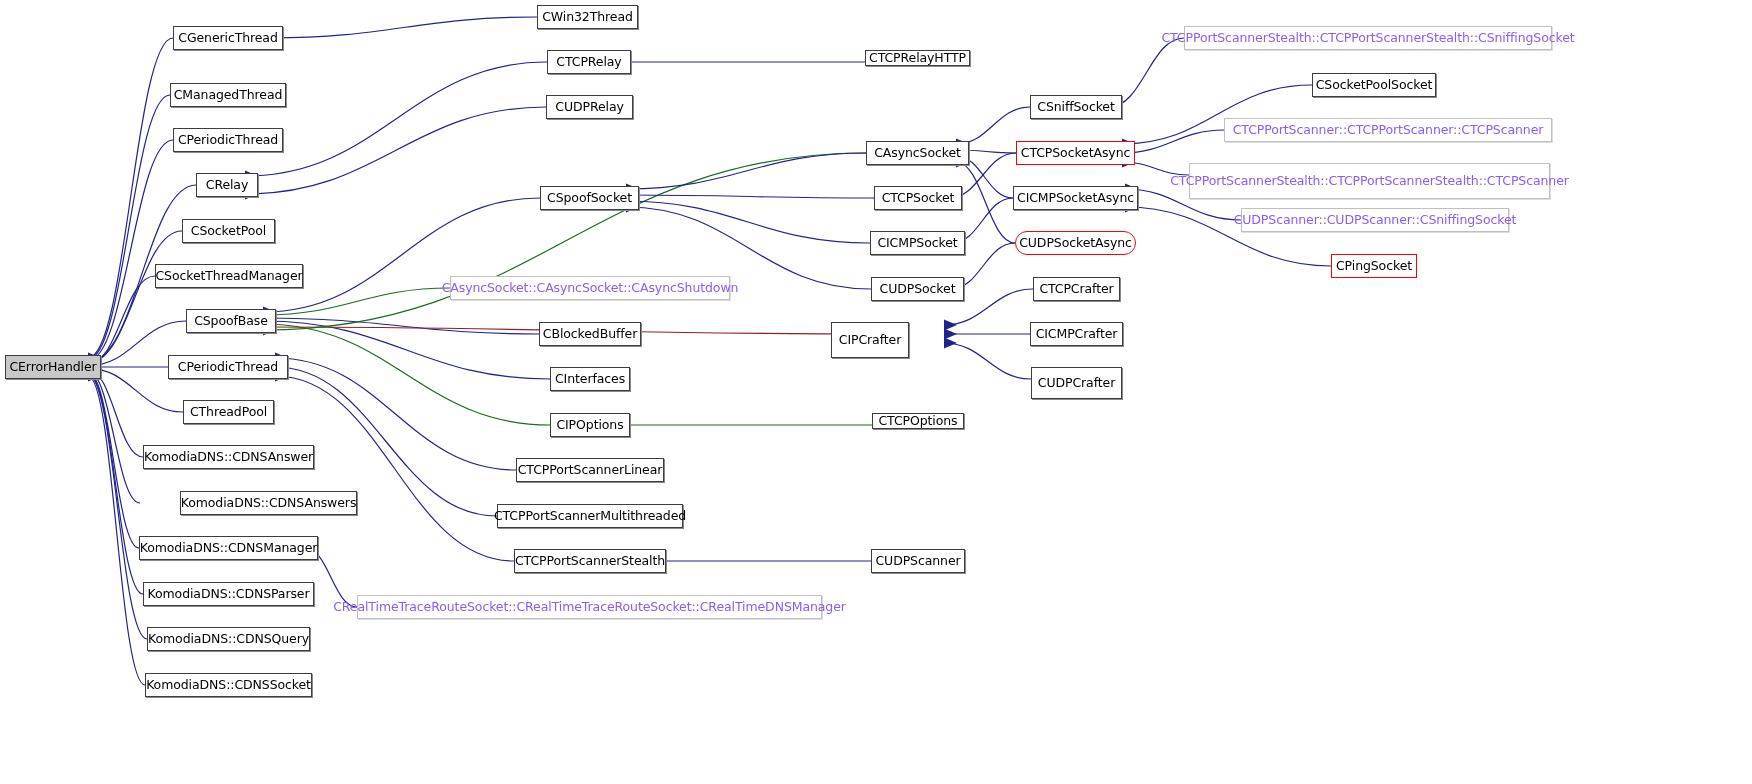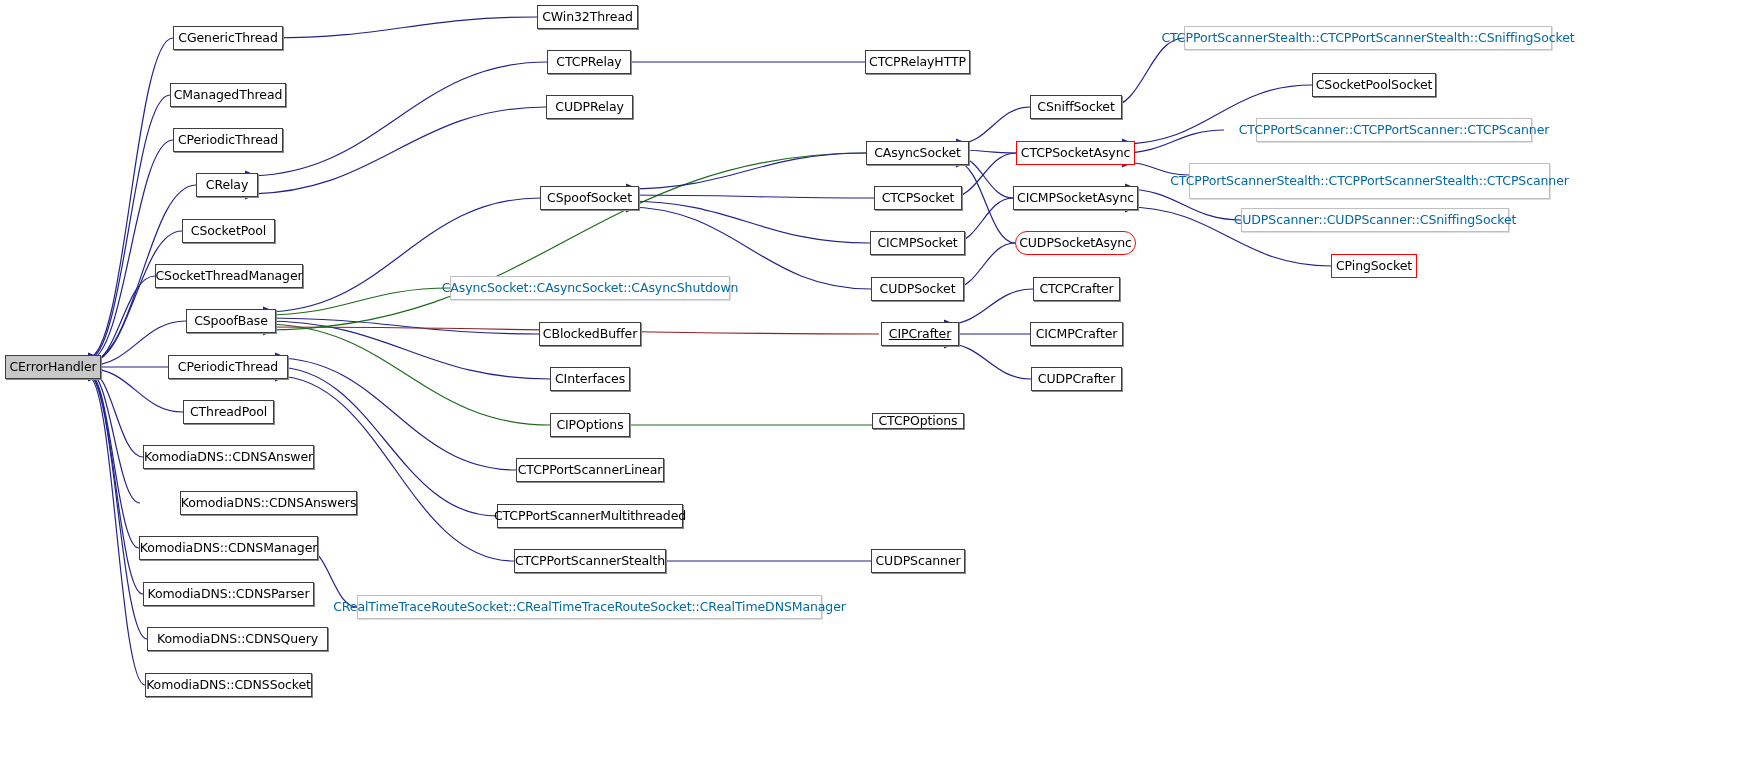--- a/index.html
+++ b/index.html
@@ -42,21 +42,21 @@
   }
   
   .node.n-solid {
     border: 1px solid #3d3d3d;
     box-shadow: 1px 1px 0 0 #8a8a8a;
   }
   
   .node.n-light {
     border: 1px solid #c0c0c0;
     box-shadow: 1px 1px 0 0 #dedede;
-    color: #0369a1;
+    color: #8b5cf6;
   }
   
   .node.n-red {
     border: 1px solid #ff0000;
     box-shadow: none;
   }
   
   .node.n-current {
     background: #c8c8c8;
     border: 1px solid #3d3d3d;
@@ -213,21 +213,21 @@
     </div>
     <div class="node n-solid" style="left: 140px; top: 491px; width: 177px; height: 24px; margin-left: 40px;">
       <span class="lbl">KomodiaDNS::CDNSAnswers</span>
     </div>
     <div class="node n-solid" style="left: 139px; top: 536px; width: 179px; height: 24px;">
       <span class="lbl">KomodiaDNS::CDNSManager</span>
     </div>
     <div class="node n-solid" style="left: 143px; top: 582px; width: 171px; height: 24px;">
       <span class="lbl">KomodiaDNS::CDNSParser</span>
     </div>
-    <div class="node n-solid" style="left: 147px; top: 627px; width: 181px; height: 24px;">
+    <div class="node n-solid" style="left: 147px; top: 627px; width: 163px; height: 24px;">
       <span class="lbl">KomodiaDNS::CDNSQuery</span>
     </div>
     <div class="node n-solid" style="left: 145px; top: 673px; width: 167px; height: 24px;">
       <span class="lbl">KomodiaDNS::CDNSSocket</span>
     </div>
     <div class="node n-solid" style="left: 537px; top: 5px; width: 101px; height: 24px;">
       <span class="lbl">CWin32Thread</span>
     </div>
     <div class="node n-solid" style="left: 547px; top: 50px; width: 84px; height: 24px;">
       <span class="lbl">CTCPRelay</span>
@@ -255,36 +255,36 @@
     </div>
     <div class="node n-solid" style="left: 497px; top: 504px; width: 186px; height: 24px;">
       <span class="lbl">CTCPPortScannerMultithreaded</span>
     </div>
     <div class="node n-solid" style="left: 514px; top: 549px; width: 152px; height: 24px;">
       <span class="lbl">CTCPPortScannerStealth</span>
     </div>
     <div class="node n-light" style="left: 357px; top: 595px; width: 465px; height: 24px;">
       <span class="lbl">CRealTimeTraceRouteSocket::CRealTimeTraceRouteSocket::CRealTimeDNSManager</span>
     </div>
-    <div class="node n-solid" style="left: 865px; top: 50px; width: 105px; height: 24px;">
+    <div class="node n-solid" style="left: 865px; top: 50px; width: 105px; height: 16px;">
       <span class="lbl">CTCPRelayHTTP</span>
     </div>
     <div class="node n-solid" style="left: 866px; top: 141px; width: 103px; height: 24px;">
       <span class="lbl">CAsyncSocket</span>
     </div>
     <div class="node n-solid" style="left: 874px; top: 186px; width: 88px; height: 24px;">
       <span class="lbl">CTCPSocket</span>
     </div>
     <div class="node n-solid" style="left: 870px; top: 231px; width: 95px; height: 24px;">
       <span class="lbl">CICMPSocket</span>
     </div>
     <div class="node n-solid" style="left: 871px; top: 277px; width: 93px; height: 24px;">
       <span class="lbl">CUDPSocket</span>
     </div>
-    <div class="node n-solid" style="left: 881px; top: 322px; width: 78px; height: 24px; text-decoration: underline;">
+    <div class="node n-solid" style="left: 831px; top: 322px; width: 78px; height: 36px;">
       <span class="lbl">CIPCrafter</span>
     </div>
     <div class="node n-solid" style="left: 872px; top: 413px; width: 92px; height: 16px;">
       <span class="lbl">CTCPOptions</span>
     </div>
     <div class="node n-solid" style="left: 871px; top: 549px; width: 94px; height: 24px;">
       <span class="lbl">CUDPScanner</span>
     </div>
     <div class="node n-solid" style="left: 1030px; top: 95px; width: 92px; height: 24px;">
       <span class="lbl">CSniffSocket</span>
@@ -297,30 +297,30 @@
     </div>
     <div class="node n-red" style="left: 1015px; top: 231px; width: 121px; height: 24px; border-radius: 12px;">
       <span class="lbl">CUDPSocketAsync</span>
     </div>
     <div class="node n-solid" style="left: 1033px; top: 277px; width: 87px; height: 24px;">
       <span class="lbl">CTCPCrafter</span>
     </div>
     <div class="node n-solid" style="left: 1030px; top: 322px; width: 93px; height: 24px;">
       <span class="lbl">CICMPCrafter</span>
     </div>
-    <div class="node n-solid" style="left: 1031px; top: 367px; width: 91px; height: 24px;">
+    <div class="node n-solid" style="left: 1031px; top: 367px; width: 91px; height: 32px;">
       <span class="lbl">CUDPCrafter</span>
     </div>
     <div class="node n-light" style="left: 1184px; top: 26px; width: 368px; height: 24px;">
       <span class="lbl">CTCPPortScannerStealth::CTCPPortScannerStealth::CSniffingSocket</span>
     </div>
     <div class="node n-solid" style="left: 1312px; top: 73px; width: 124px; height: 24px;">
       <span class="lbl">CSocketPoolSocket</span>
     </div>
-    <div class="node n-light" style="left: 1256px; top: 118px; width: 276px; height: 24px;">
+    <div class="node n-light" style="left: 1224px; top: 118px; width: 328px; height: 24px;">
       <span class="lbl">CTCPPortScanner::CTCPPortScanner::CTCPScanner</span>
     </div>
     <div class="node n-light" style="left: 1189px; top: 163px; width: 361px; height: 36px;">
       <span class="lbl">CTCPPortScannerStealth::CTCPPortScannerStealth::CTCPScanner</span>
     </div>
     <div class="node n-light" style="left: 1241px; top: 208px; width: 268px; height: 24px;">
       <span class="lbl">CUDPScanner::CUDPScanner::CSniffingSocket</span>
     </div>
     <div class="node n-red" style="left: 1331px; top: 254px; width: 86px; height: 24px;">
       <span class="lbl">CPingSocket</span>

